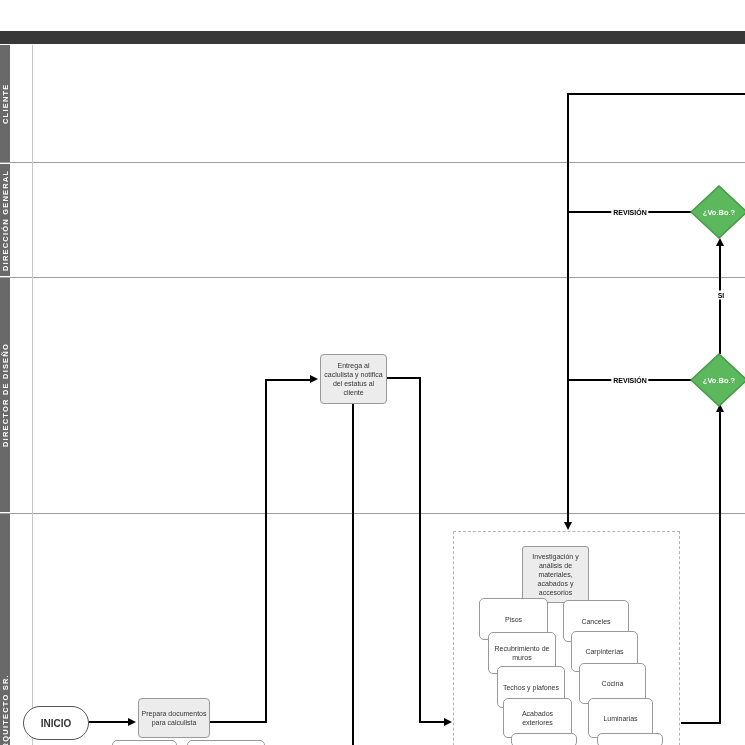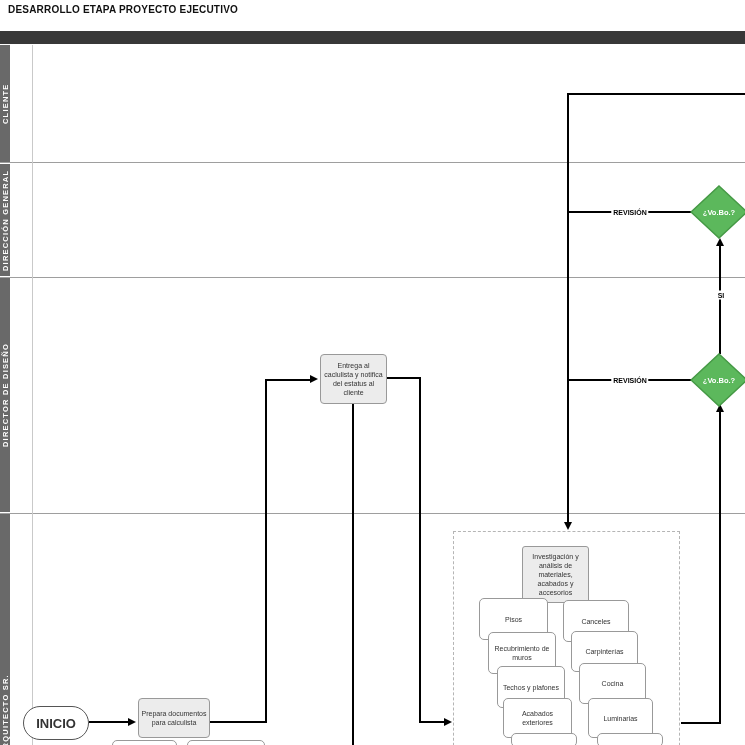--- a/index.html
+++ b/index.html
@@ -19,31 +19,30 @@
   .arrow-u{width:0;height:0;border-left:4px solid transparent;border-right:4px solid transparent;border-bottom:8px solid #000;}
   .arrow-d{width:0;height:0;border-left:4px solid transparent;border-right:4px solid transparent;border-top:8px solid #000;}
   .edge-label{transform:translate(-50%,-50%);background:#fff;padding:0 2px;font-size:7px;
     font-weight:bold;color:#000;white-space:nowrap;line-height:9px;}
   .node{box-sizing:border-box;border:1px solid #999;border-radius:4px;display:flex;
     align-items:center;justify-content:center;text-align:center;font-size:7px;color:#333;
     line-height:9px;padding:2px;}
   .gray-node{background:#ECECEC;}
   .white-node{background:#fff;border-radius:5px;}
   .stadium{box-sizing:border-box;background:#fff;border:1.5px solid #555;border-radius:17px;
-    display:flex;align-items:center;justify-content:center;font-size:13px;font-weight:bold;color:#333;}
+    display:flex;align-items:center;justify-content:center;font-size:10px;font-weight:bold;color:#333;}
   .dashed-group{box-sizing:border-box;border:1.5px dashed #b5b5b5;background:transparent;}
   .diamond-label{display:flex;align-items:center;justify-content:center;color:#fff;
     font-weight:bold;font-size:7.5px;}
 </style>
 </head>
 <body>
 
 <div id="stage">
 
-  <div class="abs title">DESARROLLO ETAPA PROYECTO EJECUTIVO</div>
 
   <div class="abs hbar"></div>
 
   <div class="abs lane-line" style="top:162px;"></div>
   <div class="abs lane-line" style="top:277px;"></div>
   <div class="abs lane-line" style="top:513px;"></div>
   <div class="abs col-line"></div>
 
   <div class="abs strip" style="top:45px;height:117px;"></div>
   <div class="abs strip" style="top:164px;height:112px;"></div>

